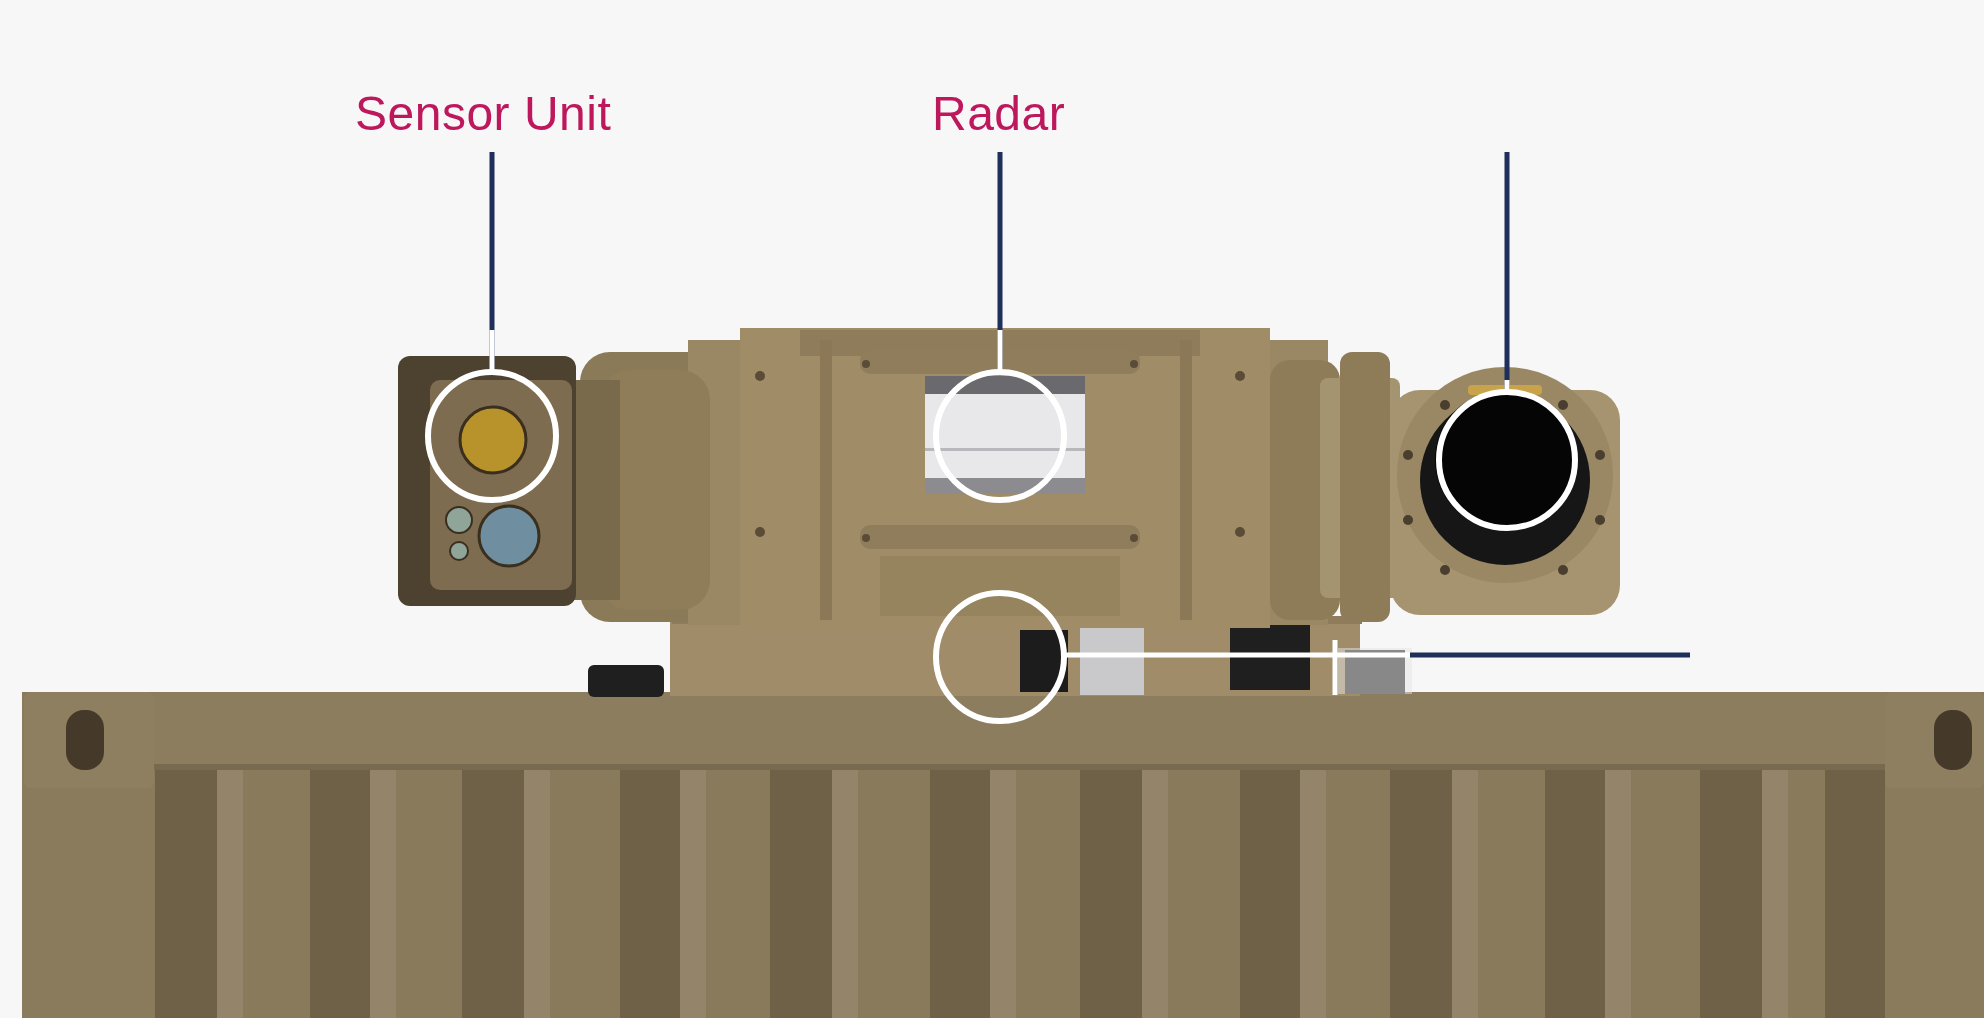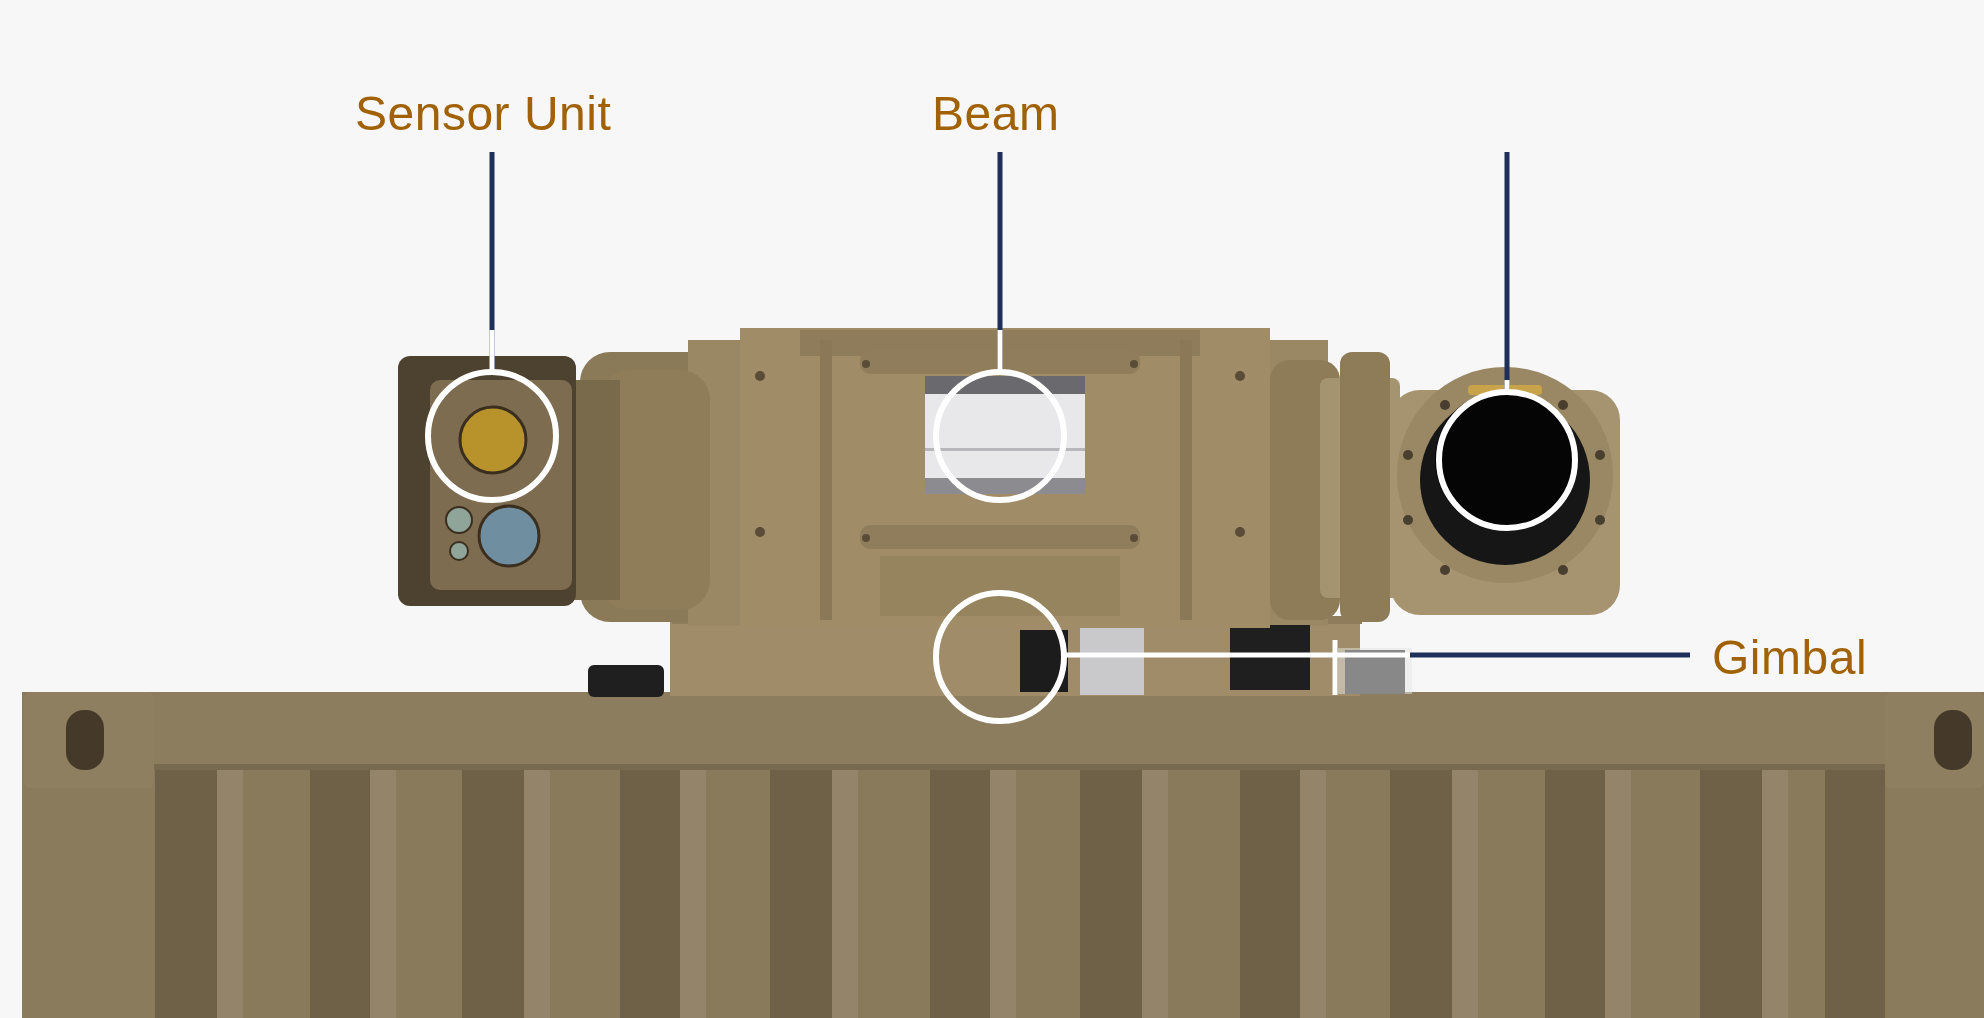--- a/index.html
+++ b/index.html
@@ -1,19 +1,19 @@
 <!DOCTYPE html>
 <html><head>
 <meta charset="utf-8">
 <style>
   html, body { margin:0; padding:0; }
   body { width:1984px; height:1018px; background:#f7f7f8; position:relative; overflow:hidden;
          font-family:"Liberation Sans", "DejaVu Sans", sans-serif; }
   #stage { position:absolute; left:0; top:0; width:1984px; height:1018px; }
-  .label { position:absolute; color:#a16207; font-size:48px; font-weight:400; letter-spacing:0.5px; white-space:nowrap; }
+  .label { position:absolute; color:#be185d; font-size:48px; font-weight:400; letter-spacing:0.5px; white-space:nowrap; }
 </style>
 </head>
 <body>
 
 <div id="stage">
   <svg width="1984" height="1018" viewBox="0 0 1984 1018">
 
     <g>
       <rect x="22" y="692" width="1962" height="326" fill="#8a7a5c"></rect>
       <rect x="22" y="692" width="1962" height="76" fill="#8c7d5f"></rect>
@@ -141,15 +141,14 @@
 
     <g fill="none" stroke="#ffffff" stroke-width="6">
       <circle cx="492" cy="436" r="64"></circle>
       <circle cx="1000" cy="436" r="64"></circle>
       <circle cx="1507" cy="460" r="68"></circle>
       <circle cx="1000" cy="657" r="64"></circle>
     </g>
   </svg>
 
   <div class="label" style="left:355px; top:86px;">Sensor Unit</div>
-  <div class="label" style="left:932px; top:86px;">Beam</div>
-  <div class="label" style="left:1712px; top:630px;">Gimbal</div>
+  <div class="label" style="left:932px; top:86px;">Radar</div>
 </div>
 
 </body></html>

